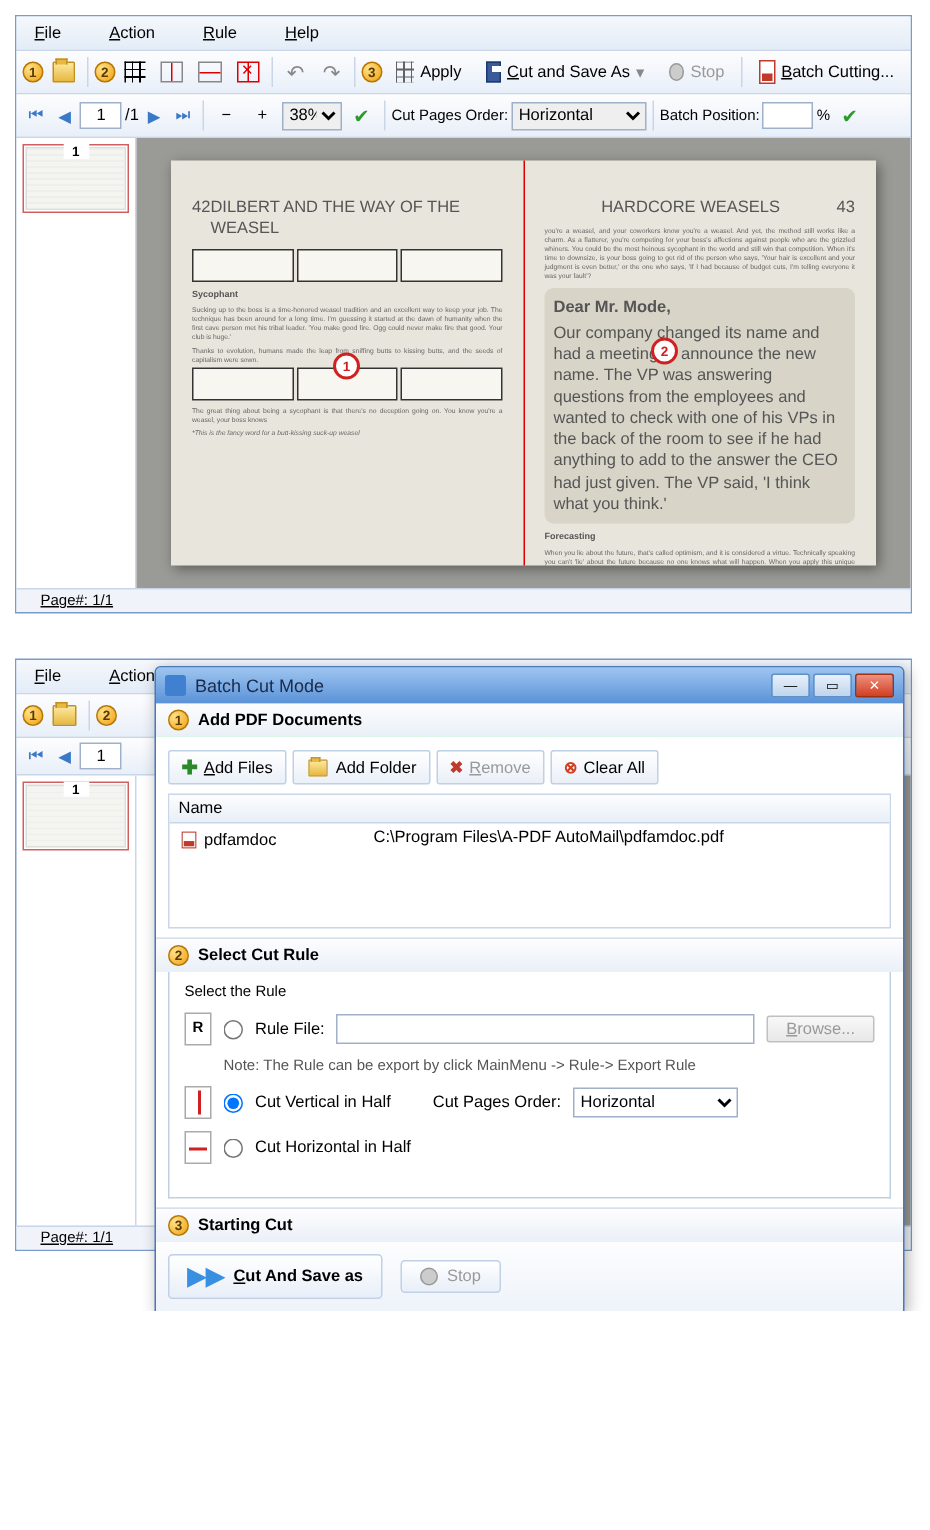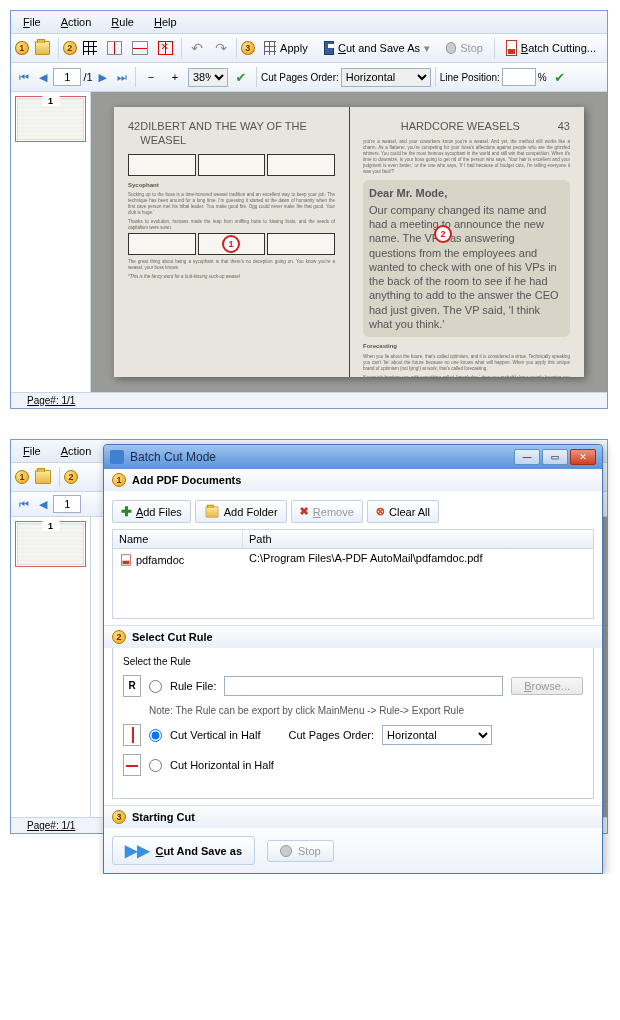--- a/index.html
+++ b/index.html
@@ -1,18 +1,18 @@
 <!DOCTYPE html>
 <html><head>
 <meta charset="utf-8">
 <style>
 *{box-sizing:border-box;margin:0;padding:0;font-family:Tahoma,Arial,sans-serif;font-size:11px;}
 body{background:#fff;padding:10px;}
 .window{border:1px solid #7a9ac9;background:#fff;margin-bottom:30px;width:598px;}
-.menubar{background:linear-gradient(#f5f8fc,#e3ecf7);border-bottom:1px solid #c9d6e8;padding:3px 6px;display:flex;gap:8px;align-items:center;}
+.menubar{background:linear-gradient(#f5f8fc,#e3ecf7);border-bottom:1px solid #c9d6e8;padding:3px 6px;display:flex;gap:20px;align-items:center;}
 .menubar span{padding:2px 6px;cursor:pointer;}
 .menubar span u{text-decoration:underline;}
 .toolbar{background:linear-gradient(#fdfdfe,#e8eff9);border-bottom:1px solid #c9d6e8;padding:3px 4px;display:flex;align-items:center;gap:2px;flex-wrap:nowrap;overflow:hidden;}
 .tbtn{display:inline-flex;align-items:center;justify-content:center;min-width:22px;height:22px;padding:0 3px;border:1px solid transparent;border-radius:2px;cursor:pointer;}
 .sep{width:1px;height:20px;background:#c9d6e8;margin:0 2px;}
 .num-badge{width:14px;height:14px;border-radius:50%;background:radial-gradient(circle at 30% 30%,#ffe28a,#f0a010);border:1px solid #b57700;display:inline-flex;align-items:center;justify-content:center;font-size:9px;color:#5a3a00;font-weight:bold;}
 .icon-folder{width:16px;height:14px;background:linear-gradient(#fce9a0,#e8b840);border:1px solid #c09020;border-radius:1px;position:relative;}
 .icon-folder::before{content:"";position:absolute;top:-3px;left:1px;width:6px;height:3px;background:#e8b840;border:1px solid #c09020;border-bottom:none;}
 .icon-grid{width:14px;height:14px;background:repeating-linear-gradient(#000 0 1px,transparent 1px 5px),repeating-linear-gradient(90deg,#000 0 1px,transparent 1px 5px);}
 .icon-split{width:16px;height:14px;border:1px solid #888;position:relative;}
@@ -33,21 +33,21 @@
 .zoom-sel{height:19px;border:1px solid #a0b0c8;width:40px;font-size:11px;}
 .content-area{display:flex;height:300px;background:#fff;}
 .thumbs{width:80px;border-right:1px solid #c9d6e8;padding:4px;}
 .thumb{border:1px solid #d06060;padding:1px;position:relative;}
 .thumb-num{position:absolute;top:-1px;left:50%;transform:translateX(-50%);background:#fff;font-size:9px;font-weight:bold;padding:0 6px;}
 .thumb-img{width:100%;height:42px;background:#f5f5f0;border:1px solid #ddd;display:flex;}
 .thumb-img div{flex:1;background:repeating-linear-gradient(#eee 0 1px,transparent 1px 4px);}
 .canvas{flex:1;background:#9a9a96;display:flex;align-items:center;justify-content:center;position:relative;overflow:hidden;}
 .book{width:470px;height:270px;background:#e8e5dc;display:flex;position:relative;box-shadow:2px 2px 8px rgba(0,0,0,0.4);}
 .book::after{content:"";position:absolute;left:50%;top:0;bottom:0;width:1px;background:#d00;}
-.page{flex:1;padding:12px 14px;font-size:5px;color:#555;line-height:1.3;overflow:hidden;}
+.page{flex:1;padding:24px 14px;font-size:5px;color:#555;line-height:1.3;overflow:hidden;}
 .page-header{display:flex;justify-content:space-between;font-size:5px;margin-bottom:6px;text-transform:uppercase;}
 .page-title{font-size:6px;font-weight:bold;margin:6px 0 3px;}
 .comic-row{display:flex;gap:2px;margin-bottom:4px;}
 .comic-panel{flex:1;height:22px;border:1px solid #333;background:#f8f6f0;}
 .para{font-size:4.5px;color:#666;margin-bottom:3px;text-align:justify;}
 .callout{background:#d8d4c8;border-radius:6px;padding:6px;margin:6px 0;font-size:4.5px;position:relative;}
 .red-circle{position:absolute;width:18px;height:18px;border:2px solid #d02020;border-radius:50%;background:#fff;display:flex;align-items:center;justify-content:center;font-size:9px;color:#d02020;font-weight:bold;z-index:5;}
 .status{border-top:1px solid #c9d6e8;padding:2px 16px;font-size:10px;background:#f0f4fa;text-decoration:underline;}
 
 .dialog-overlay{position:relative;}
@@ -164,21 +164,21 @@
     <span class="nav-arrow">⏭</span>
     <span class="sep"></span>
     <span class="tbtn">−</span>
     <span class="tbtn">+</span>
     <select class="zoom-sel"><option>38%</option></select>
     <span class="tbtn greentick">✔</span>
     <span class="sep"></span>
     <span class="small-label">Cut Pages Order:</span>
     <select class="zoom-sel" style="width:90px"><option>Horizontal</option></select>
     <span class="sep"></span>
-    <span class="small-label">Line Position:</span>
+    <span class="small-label">Batch Position:</span>
     <input class="page-input" style="width: 34px;">
     <span class="small-label">%</span>
     <span class="tbtn greentick">✔</span>
   </div>
   <div class="content-area">
     <div class="thumbs">
       <div class="thumb">
         <span class="thumb-num">1</span>
         <div class="thumb-img">
             <div></div>
@@ -300,21 +300,20 @@
               <span><u>R</u>emove</span>
             </span>
           <span class="dlg-btn">
               <span class="icon-x-sm" style="color:#d04020">⊗</span>
               <span>Clear All</span>
             </span>
         </div>
         <div class="file-table">
           <div class="ft-head">
             <div>Name</div>
-            <div>Path</div>
           </div>
           <div class="ft-row">
             <div>
                 <span class="icon-pdf" style="transform:scale(.7)"></span>
                 <span>pdfamdoc</span>
               </div>
             <div>C:\Program Files\A-PDF AutoMail\pdfamdoc.pdf</div>
           </div>
         </div>
       </div>

